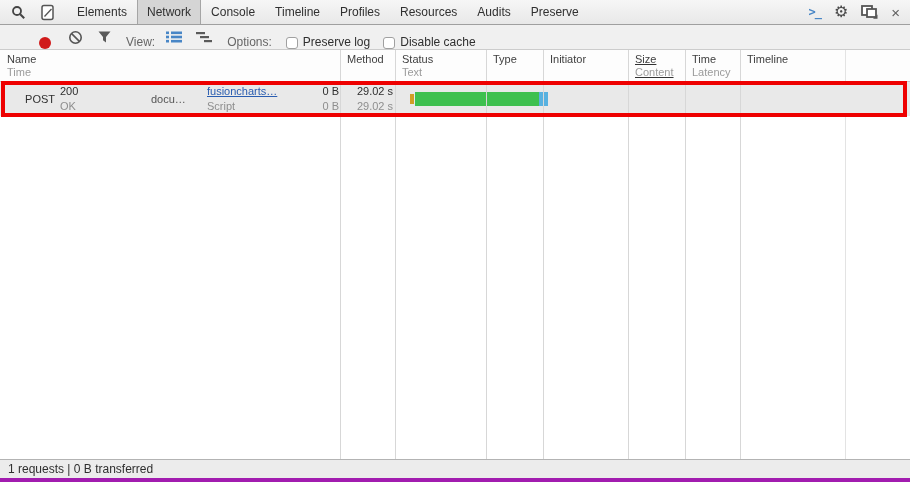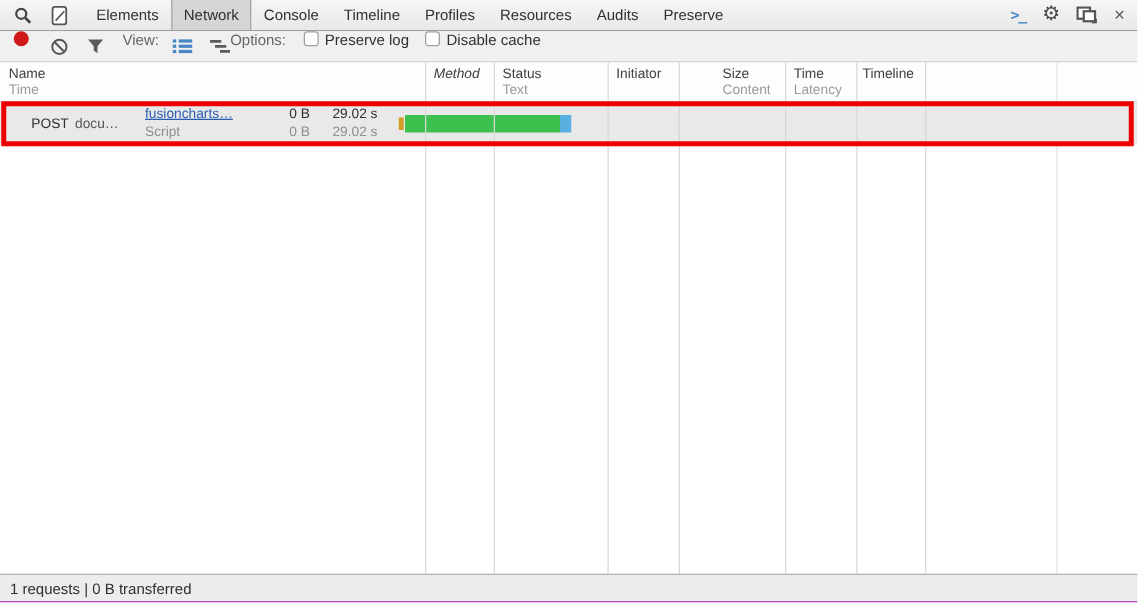--- a/index.html
+++ b/index.html
@@ -32,41 +32,41 @@
   }
   .tabbar-right { margin-left: auto; display: flex; align-items: center; gap: 13px; padding-right: 10px; }
   .console-glyph { font-family: "DejaVu Sans Mono", monospace; font-size: 12px; font-weight: bold; color: #4886c6; letter-spacing: -1px; }
   .gear-glyph { font-size: 16px; color: #4a4a4a; line-height: 1; }
   .close-glyph { font-size: 15px; color: #5f5f5f; line-height: 1; }
   
   .controls {
     position: absolute; top: 25px; left: 0; right: 0; height: 25px;
     background: #f0f0f0;
     border-bottom: 1px solid #ccc;
-    display: flex; align-items: flex-start; font-size: 12px;
+    display: flex; align-items: flex-end; font-size: 12px; padding-left: 28px;
   }
   .record-dot { width: 12px; height: 12px; border-radius: 50%; background: #d01a1a; margin-left: 11px; }
   .ctl-label { color: #666; }
   .cbox {
     -webkit-appearance: none; appearance: none;
     width: 12px; height: 12px; border: 1px solid #a0a0a0; border-radius: 3px;
     background: #fff; vertical-align: -2px;
   }
   .cb-label { color: #2f2f2f; }
   
   .thead {
     position: absolute; top: 50px; left: 0; right: 0; height: 32px;
     background: #fdfdfd; border-bottom: 1px solid #c8c8c8;
     display: flex; font-size: 11px;
   }
   .hcell { padding: 3px 0 0 7px; line-height: 13px; }
   .h1 { color: #404040; }
   .h2 { color: #9b9b9b; }
-  .col-name { width: 340px; } .col-method { width: 55px; font-style: italic; } .col-status { width: 91px; }
-  .col-type { width: 57px; } .col-initiator { width: 85px; } .col-size { width: 57px; }
+  .col-name { width: 340px; } .col-method { width: 55px; } .col-status { width: 91px; }
+  .col-type { width: 57px; } .col-initiator { width: 85px; } .col-size { width: 57px; text-decoration: underline; }
   .col-time { width: 55px; } .col-timeline { flex: 1; }
   .vline { position: absolute; top: 50px; bottom: 23px; width: 1px; background: #d7d7d7; z-index: 3; pointer-events: none; }
   .gridline { position: absolute; top: 50px; bottom: 23px; width: 1px; background: #e3e3e3; z-index: 1; pointer-events: none; }
   .tbody { position: absolute; top: 82px; left: 0; right: 0; bottom: 23px; background: #fff; }
   .req-row {
     position: absolute; top: 0; left: 0; right: 0; height: 34px;
     background: #e9e9e9; display: flex; font-size: 11px; z-index: 2;
   }
   .rc { position: relative; }
   .cell-name { width: 340px; display: flex; padding-left: 7px; }
@@ -88,21 +88,21 @@
   .tl-green { position: absolute; left: 5px; top: 0; width: 124px; height: 14px; background: #3ec04f; }
   .tl-blue { position: absolute; left: 129px; top: 0; width: 9px; height: 14px; background: #58b1e0; }
   
   .annotation {
     position: absolute; left: 1px; top: 81px; width: 906px; height: 36px;
     border: 4px solid #ee0000; z-index: 50; pointer-events: none;
   }
   
   .statusbar {
     position: absolute; left: 0; right: 0; bottom: 0; height: 23px;
-    background: #ececec; border-top: 1px solid #b3b3b3; border-bottom: 1px solid #a21caf;
+    background: #ececec; border-top: 1px solid #b3b3b3; border-bottom: 4px solid #a21caf;
     display: flex; align-items: center; padding-left: 8px;
     font-size: 12px; color: #2f2f2f; z-index: 10;
   }
   svg { display: block; }
 </style>
 </head>
 <body>
 
 <div class="tabbar">
   <span class="tb-icon search-btn">
@@ -165,39 +165,43 @@
         <rect x="5" y="8.9" width="11" height="2.6" fill="#4886c6"></rect>
     </svg>
   </span>
   <span class="tb-icon" style="margin-left:14px;">
     <svg width="16" height="12" viewBox="0 0 16 12">
       <rect x="0" y="1" width="9" height="2.2" fill="#5a5a5a"></rect>
       <rect x="4" y="5" width="9" height="2.2" fill="#5a5a5a"></rect>
       <rect x="8" y="9" width="8" height="2.2" fill="#5a5a5a"></rect>
     </svg>
   </span>
-  <span class="ctl-label" style="">Options:</span>
+  <span class="ctl-label" style="margin-left:15px;">Options:</span>
   <input type="checkbox" class="cbox" style="margin-left: 14px;">
   <span class="cb-label" style="margin-left:5px;">Preserve log</span>
   <input type="checkbox" class="cbox" style="margin-left: 13px;">
   <span class="cb-label" style="margin-left:5px;">Disable cache</span>
 </div>
 
 <div class="thead">
   <div class="hcell col-name">
     <div class="h1">Name</div>
     <div class="h2">Time</div>
   </div>
   <div class="hcell col-method">
     <div class="h1">Method</div>
     <div class="h2"></div>
   </div>
   <div class="hcell col-status">
     <div class="h1">Status</div>
     <div class="h2">Text</div>
+  </div>
+  <div class="hcell col-type">
+    <div class="h1">Type</div>
+    <div class="h2"></div>
   </div>
   <div class="hcell col-initiator">
     <div class="h1">Initiator</div>
     <div class="h2"></div>
   </div>
   <div class="hcell col-size">
     <div class="h1">Size</div>
     <div class="h2">Content</div>
   </div>
   <div class="hcell col-time">
@@ -217,20 +221,24 @@
 <div class="vline" style="left:628px;"></div>
 <div class="vline" style="left:685px;"></div>
 <div class="vline" style="left:740px;"></div>
 <div class="gridline" style="left:845px;"></div>
 
 <div class="tbody">
   <div class="req-row">
     <div class="rc cell-method">
       <span>POST</span>
     </div>
+    <div class="rc cell-status two-line">
+      <span class="v-main">200</span>
+      <span class="v-sub">OK</span>
+    </div>
     <div class="rc cell-type">
       <span>docu…</span>
     </div>
     <div class="rc cell-initiator two-line">
       <span class="init-link">fusioncharts…</span>
       <span class="v-sub">Script</span>
     </div>
     <div class="rc cell-size two-line">
       <span class="v-main">0 B</span>
       <span class="v-sub">0 B</span>

